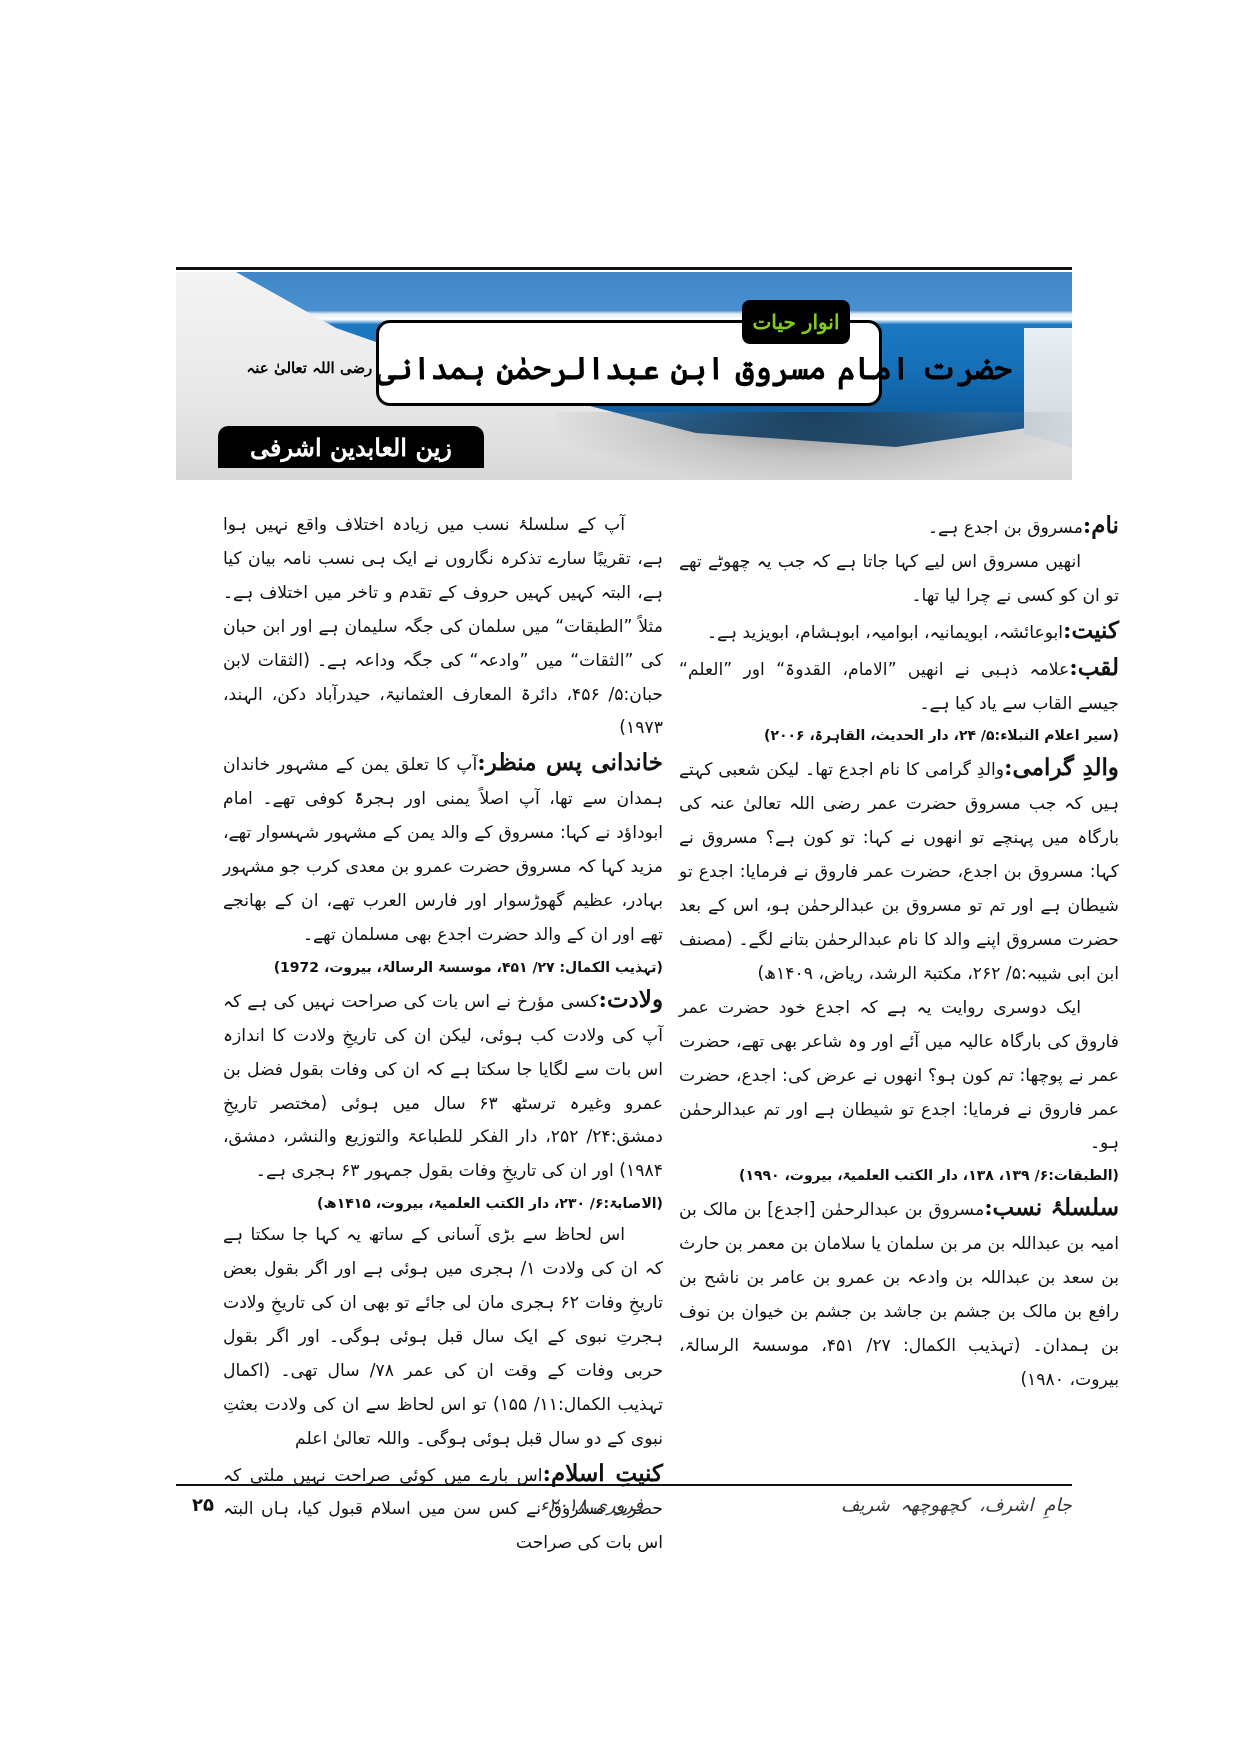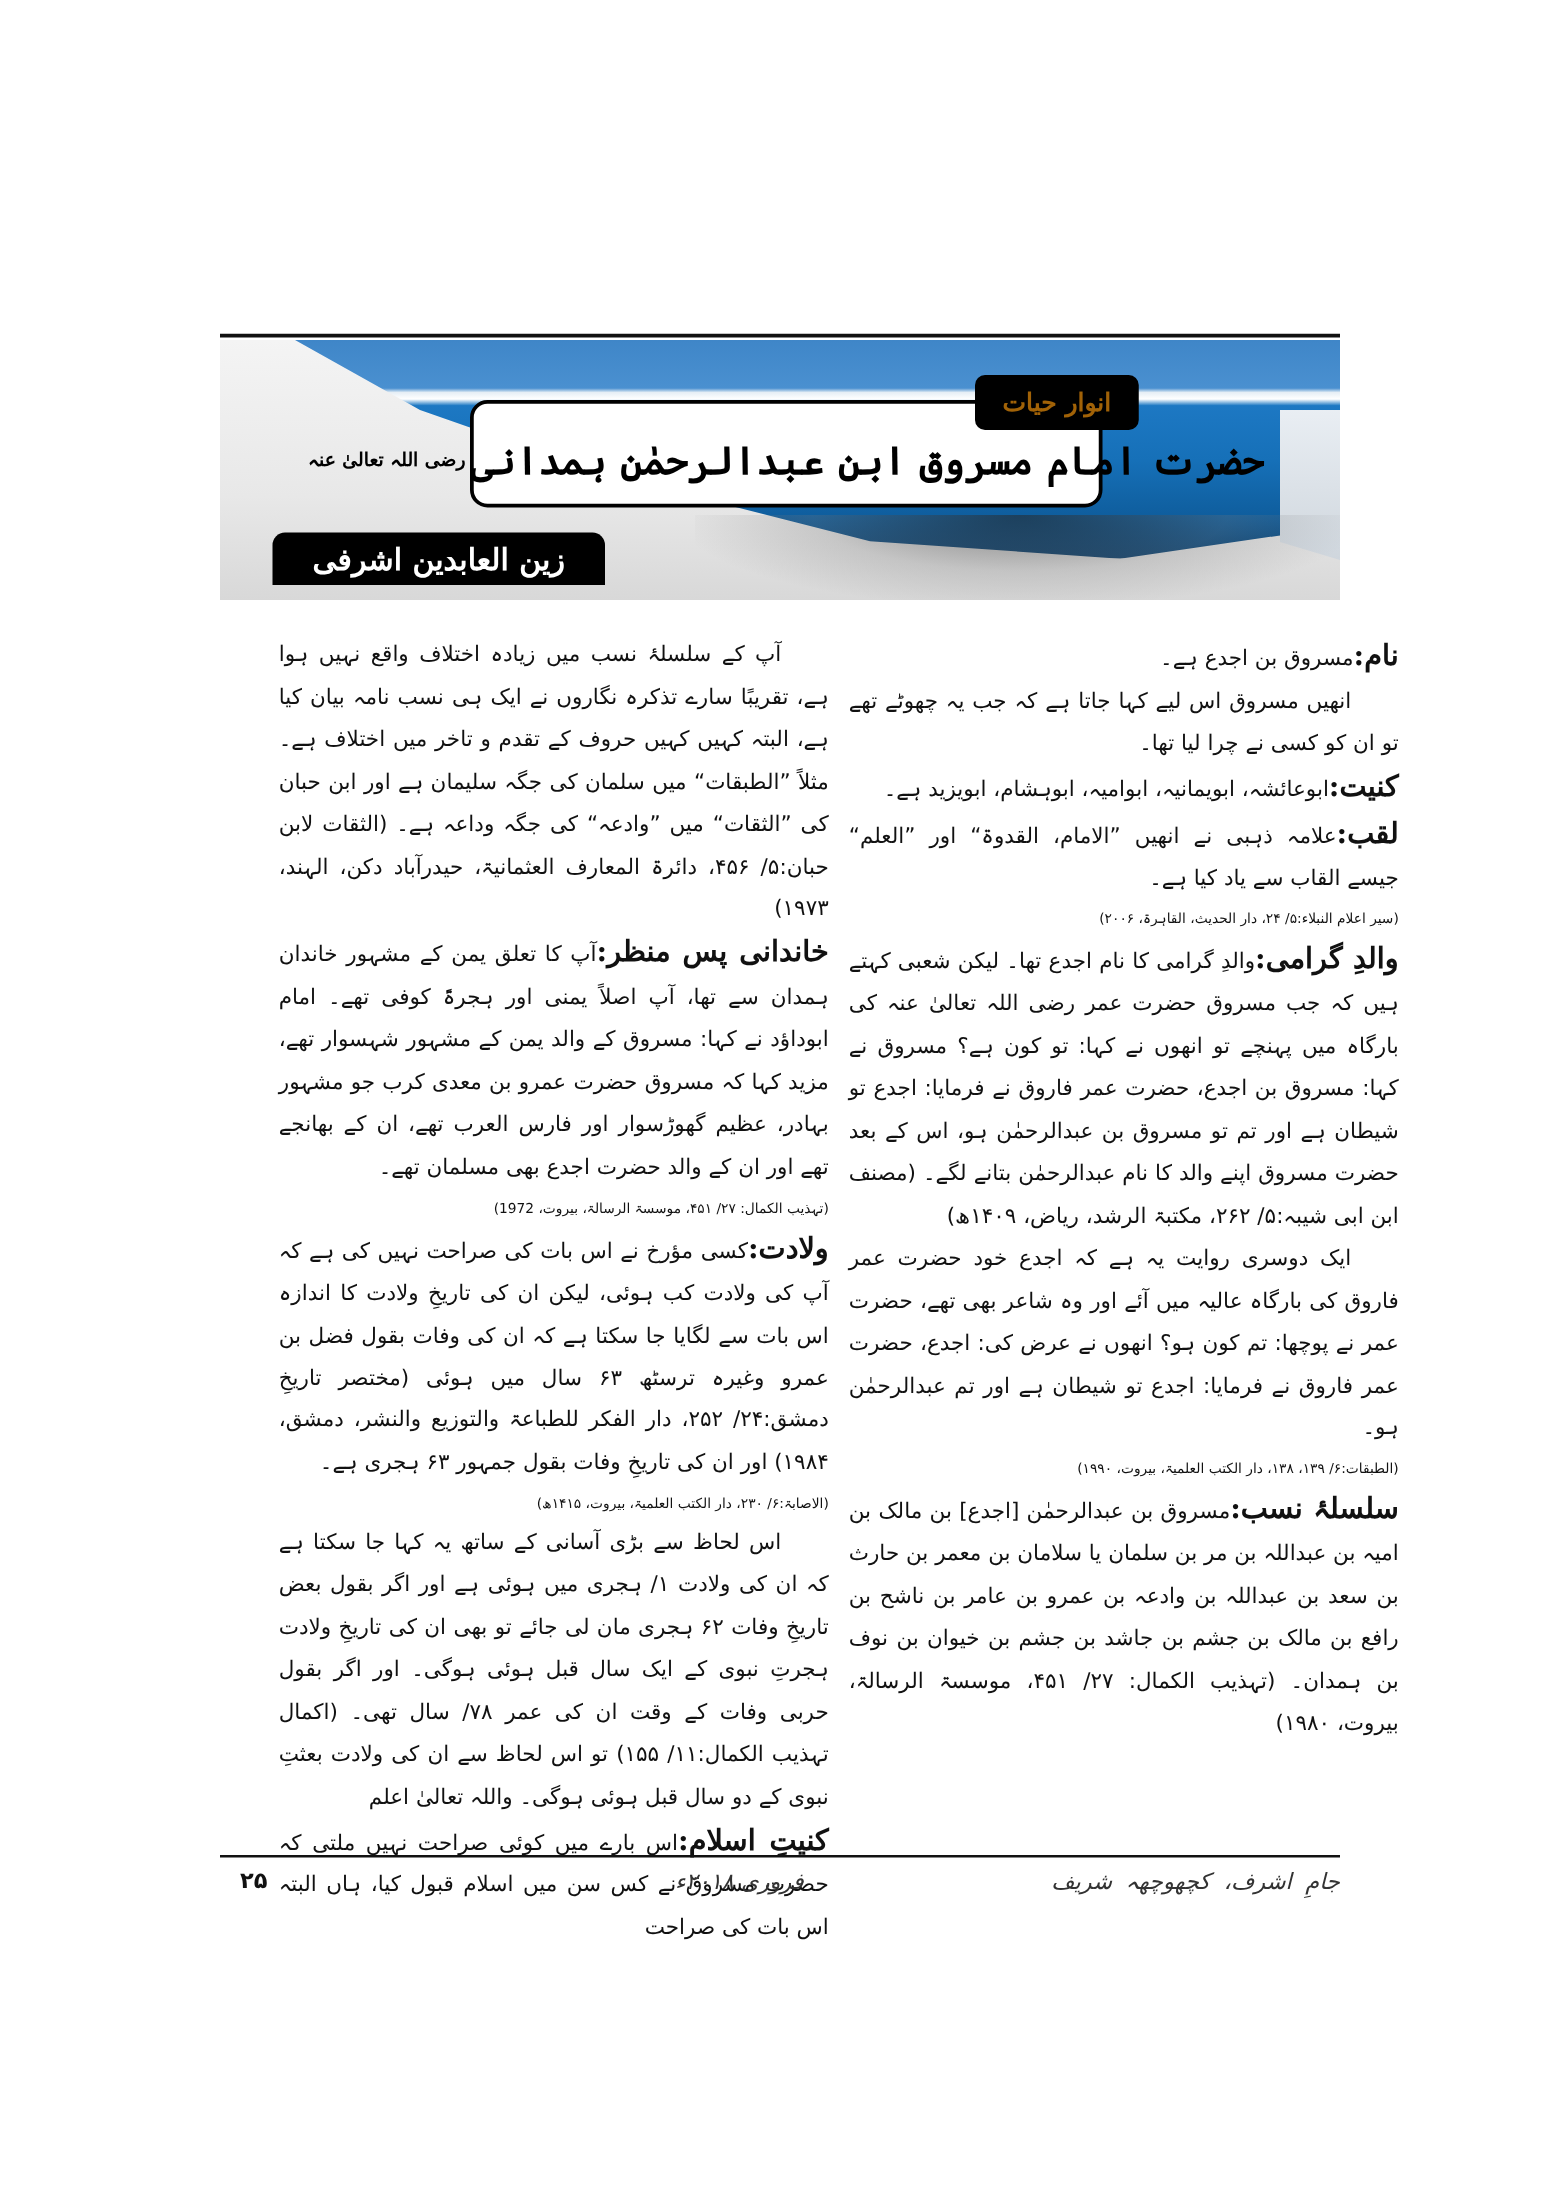--- a/index.html
+++ b/index.html
@@ -20,24 +20,24 @@
   .banner .swoosh {
     position: absolute; left: 380px; top: 140px; width: 520px; height: 70px;
     background: radial-gradient(ellipse at 50% 0%, rgba(40,40,40,0.55) 0%, rgba(120,120,120,0.25) 45%, rgba(255,255,255,0) 75%);
   }
   .banner .right-step {
     position: absolute; right: 0; top: 56px; width: 48px; height: 120px;
     background: linear-gradient(180deg, #e9eef3 0%, #cfd6dd 100%);
     clip-path: polygon(0 0, 100% 0, 100% 100%, 0 88%);
   }
   .section-tag {
-    position: absolute; left: 742px; top: 300px; width: 131px; height: 44px;
-    background: #000; color: #a16207; border-radius: 8px;
+    position: absolute; left: 742px; top: 300px; width: 108px; height: 44px;
+    background: #000; color: #84cc16; border-radius: 8px;
     font-family: "DejaVu Serif", serif; font-weight: bold; font-size: 20px;
-    display: flex; align-items: center; justify-content: center; direction: rtl; z-index: 3; margin-left: 38px;
+    display: flex; align-items: center; justify-content: center; direction: rtl; z-index: 3;
   }
   .title-box {
     position: absolute; left: 376px; top: 320px; width: 506px; height: 86px;
     background: #fff; border: 3px solid #000; border-radius: 14px; box-sizing: border-box;
     display: flex; align-items: center; justify-content: center; direction: rtl; z-index: 2;
     font-family: "DejaVu Serif", serif; font-weight: bold; font-size: 31px; color: #000;
     white-space: nowrap; padding-top: 10px;
   }
   .honorific { font-size: 15px; vertical-align: super; margin-right: 4px; }
   .author-box {
@@ -47,21 +47,21 @@
     display: flex; align-items: center; justify-content: center; direction: rtl; z-index: 3;
   }
   .col {
     position: absolute; top: 508px; width: 440px; direction: rtl; text-align: justify;
     font-family: "DejaVu Sans", sans-serif; font-size: 17.2px; line-height: 33.9px; color: #111; margin-left: 47px;
   }
   .col.right { left: 632px; }
   .col.left { left: 176px; }
   .col p { margin: 0; }
   .col .indent { text-indent: 38px; }
-  .col .ref { font-size: 11px; line-height: 30px; }
+  .col .ref { font-size: 14px; line-height: 30px; font-weight: bold; }
   .col .head { font-family: "DejaVu Serif", serif; font-weight: bold; font-size: 23px; }
   .bottom-rule { position: absolute; left: 176px; top: 1484px; width: 896px; height: 2px; background: #111; }
   .footer { position: absolute; top: 1494px; font-size: 18px; direction: rtl; }
   .footer.pub { right: 168px; font-family: Liberation Mono, monospace; font-style: italic; color: #333; }
   .footer.date { left: 540px; font-family: "DejaVu Serif", serif; font-style: italic; color: #333; }
   .footer.page { left: 192px; font-weight: bold; font-size: 18px; color: #111; }
 </style>
 </head>
 <body>
 

